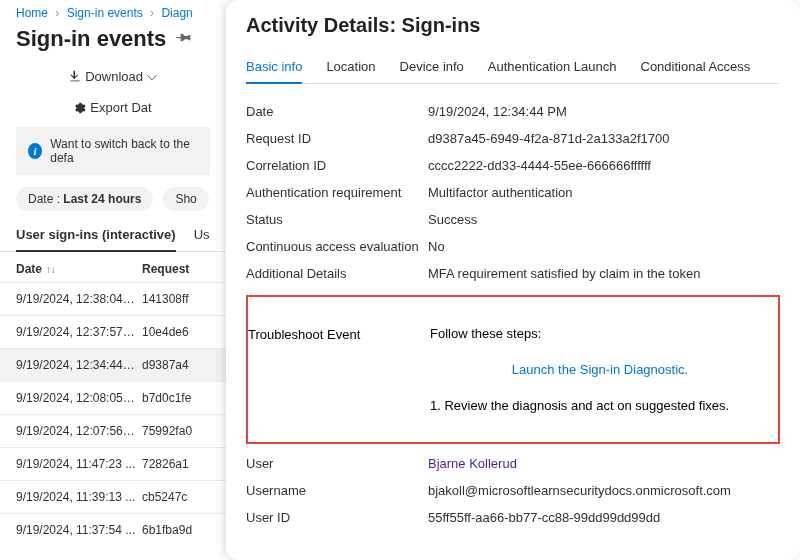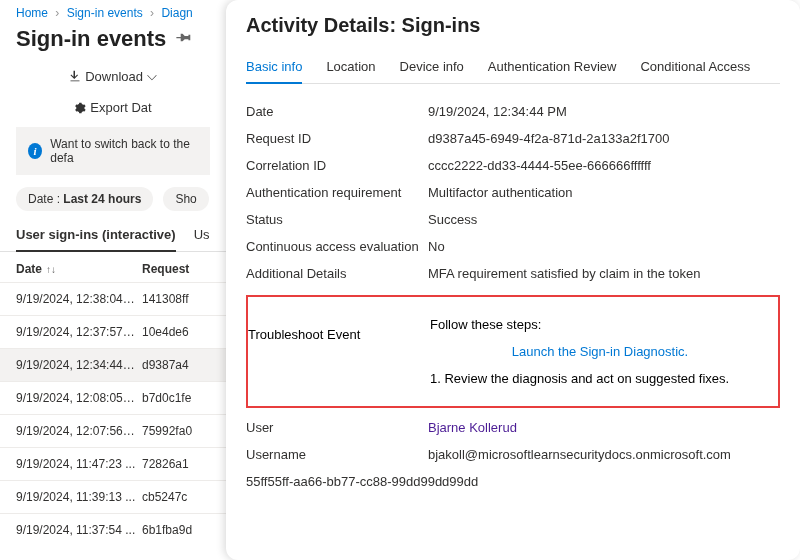--- a/index.html
+++ b/index.html
@@ -36,21 +36,21 @@
 .dtab { padding: 6px 0 8px; cursor: pointer; color: #323130; white-space: nowrap; text-align: right; }
 .dtab.active { border-bottom: 2px solid #0078d4; color: #0078d4; margin-bottom: -1px; }
 .kv { display: flex; padding: 6px 0; font-size: 13px; color: #323130; align-items: flex-start; }
 .kv .k { width: 182px; flex-shrink: 0; }
 .kv .v { flex: 1; word-break: break-all; }
 .kv .v a, .kv .v .link { color: #4c1d95; text-decoration: none; }
 .trouble-box { border: 2px solid #e83e3e; padding: 8px 8px 8px 0; margin: 8px 0 6px 0; }
 .tb-row { display: flex; font-size: 13px; align-items: flex-start; }
 .tb-k { width: 182px; flex-shrink: 0; padding-top: 22px; }
 .tb-v { flex: 1; }
-.tb-v .line { margin: 12px 0; }
+.tb-v .line { margin: 21px 0; }
 .tb-v .link { color: #0078d4; cursor: pointer; text-align: center; }
 </style>
 </head>
 <body>
 
 <div class="left-pane">
   <div class="breadcrumb">
     <a>Home</a>
     <span class="sep">›</span>
     <a>Sign-in events</a>
@@ -137,21 +137,21 @@
       </div>
     </div>
 </div>
 
 <div class="right-pane">
   <div class="details-title">Activity Details: Sign-ins</div>
   <div class="dtabs" id="dtabs">
       <div class="dtab active">Basic info</div>
       <div class="dtab">Location</div>
       <div class="dtab">Device info</div>
-      <div class="dtab">Authentication Review</div>
+      <div class="dtab">Authentication Launch</div>
       <div class="dtab">Conditional Access</div>
     </div>
 
   <div class="kv">
       <div class="k">Date</div>
       <div class="v">9/19/2024, 12:34:44 PM</div>
     </div>
   <div class="kv">
       <div class="k">Request ID</div>
       <div class="v">d9387a45-6949-4f2a-871d-2a133a2f1700</div>
@@ -190,15 +190,16 @@
 
   <div class="kv">
       <div class="k">User</div>
       <div class="v"><a href="#">Bjarne Kollerud</a></div>
     </div>
   <div class="kv">
       <div class="k">Username</div>
       <div class="v">bjakoll@microsoftlearnsecuritydocs.onmicrosoft.com</div>
     </div>
   <div class="kv">
+      <div class="k">User ID</div>
       <div class="v">55ff55ff-aa66-bb77-cc88-99dd99dd99dd</div>
     </div>
 </div>
 
 </body></html>

